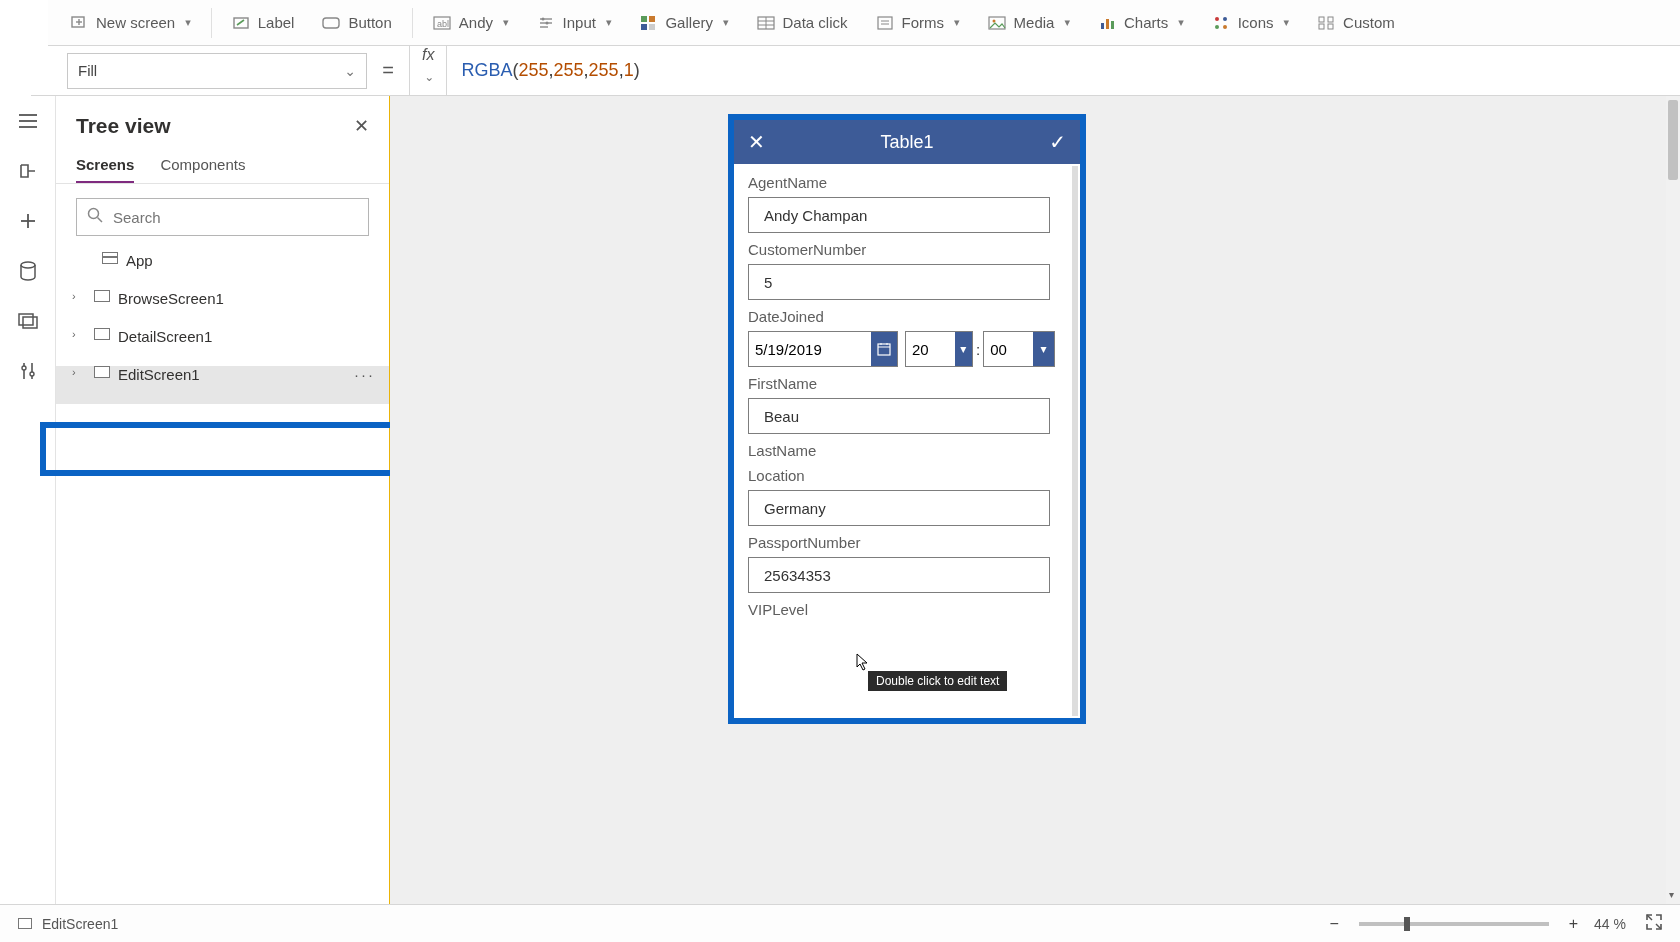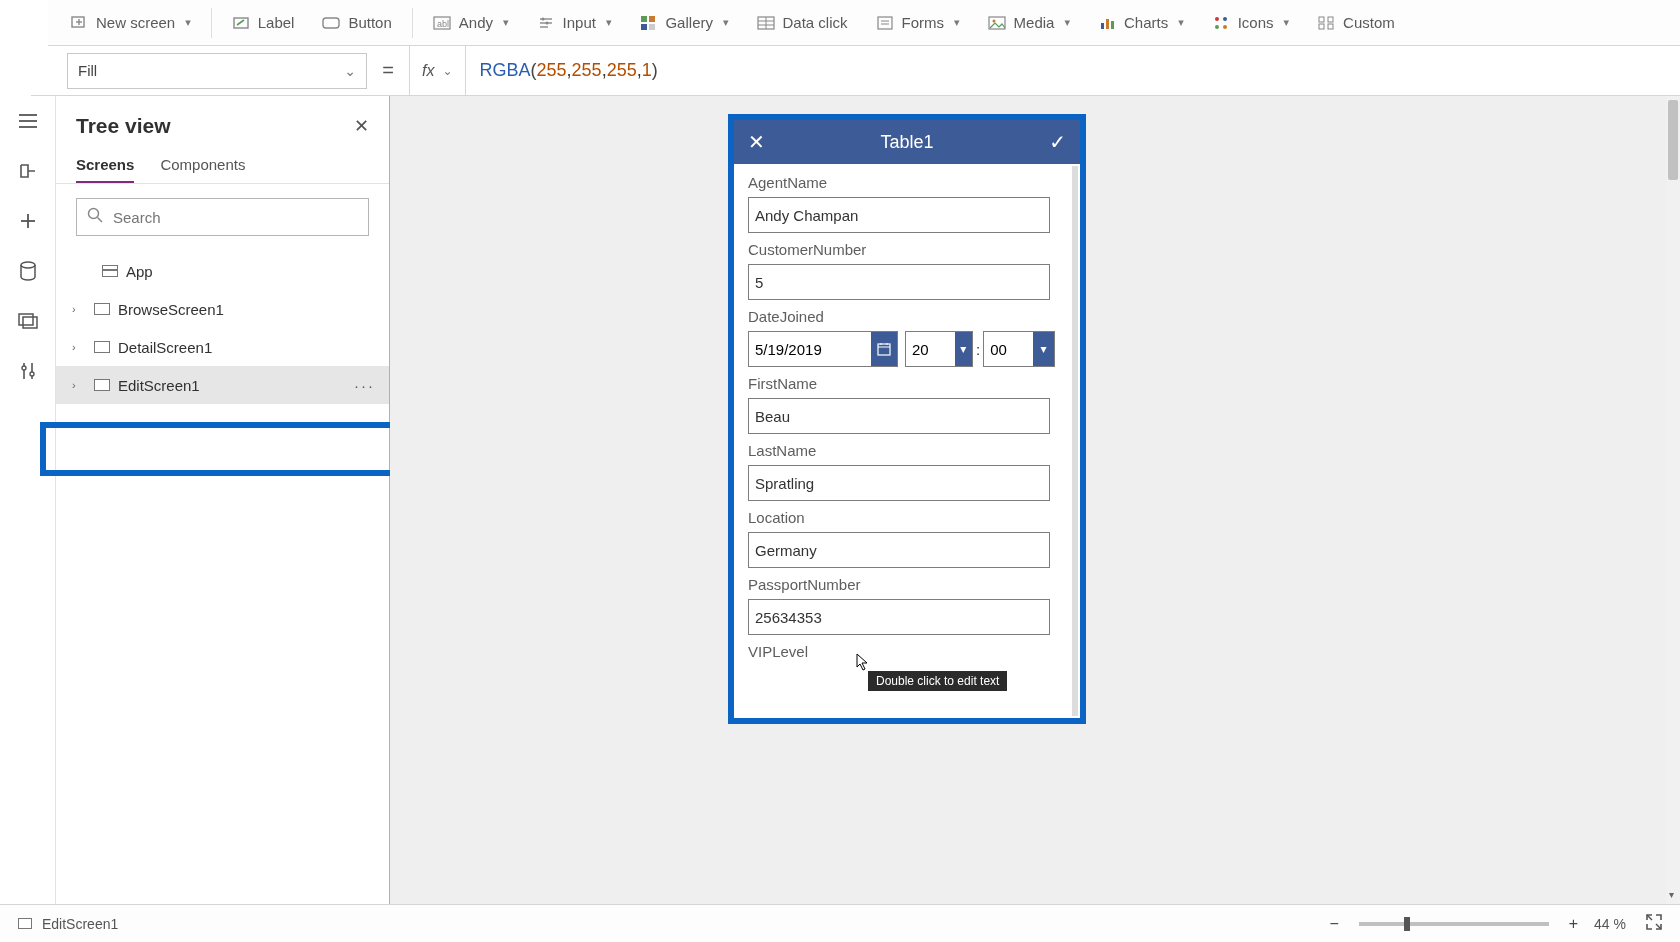--- a/index.html
+++ b/index.html
@@ -34,21 +34,21 @@
   }
   .prop-select {
     width: 300px; height: 36px; margin-left: 36px;
     border:1px solid #c8c8c8; display:flex; align-items:center; justify-content:space-between;
     padding:0 10px; font-size:15px; color:#444;
   }
   .prop-select .chev { font-size: 14px; }
   .eq { width: 42px; text-align:center; font-size:20px; color:#555; }
   .fx-box {
     display:flex; align-items:center; border-left:1px solid #d6d6d6;
-    height:100%; padding:0 12px; gap:6px;
+    height:100%; padding:0 12px; gap:6px;flex-direction:column;
   }
   .fx-box .fx { font-style: italic; font-size:16px; color:#555; }
   .fx-box .chev { font-size:12px; }
   .formula-input {
     flex:1; height:100%; border:none; border-left:1px solid #d6d6d6;
     font-size:18px; padding:0 14px; color:#333;
     display:flex; align-items:center;
   }
   .formula-input .fn { color:#2a5db0; }
   .formula-input .paren { color:#444; }
@@ -89,21 +89,21 @@
     color:#323130; font-weight:600; border-bottom:2px solid #7f2b7f;
   }
   .tree-search {
     margin:14px 20px 10px 20px; height:38px;
     border:1px solid #b5b5b5; display:flex; align-items:center; padding:0 10px; gap:10px;
     color:#777;
   }
   .tree-search input { border:none; outline:none; font-size:15px; flex:1; color:#333; }
   .tree-list { padding:6px 0; font-size:15px; color:#323130; }
   .tree-item {
-    height:38px; display:flex; align-items:center; gap:8px;
+    height:38px; display:flex; align-items:flex-start; gap:8px;
     padding:0 14px 0 24px; cursor:pointer;
   }
   .tree-item.indent { padding-left:16px; }
   .tree-item.sel { background:#e6e6e6; }
   .tree-item .caret { width:14px; color:#666; font-size:11px; }
   .screen-ico { width:16px; height:12px; border:1.5px solid #777; background:#fff; display:inline-block; }
   .app-ico { width:16px; height:12px; border:1.5px solid #777; position:relative; display:inline-block; }
   .app-ico::before { content:""; position:absolute; left:0; right:0; top:3px; height:1.5px; background:#777; }
   .ellips { margin-left:auto; color:#555; letter-spacing:2px; }
 
@@ -135,21 +135,21 @@
     position:relative; padding:10px 14px;
   }
   .dev-body .inner-scroll {
     position:absolute; right:2px; top:2px; bottom:2px; width:6px;
     background:#ddd;
   }
   .fld { margin-bottom:8px; }
   .fld label { font-size:15px; color:#5e5e5e; display:block; margin-bottom:6px; }
   .fld .txt {
     width:302px; height:36px; border:1.5px solid #7d7d7d; background:#fff;
-    font-size:15px; color:#333; padding:0 6px; display:flex; align-items:center;
+    font-size:15px; color:#333; padding:0 15px; display:flex; align-items:center;
   }
   .fld .last-label { color:#5e5e5e; }
 
   .date-row { display:flex; gap:7px; align-items:center; }
   .date-row .date-box {
     width:150px; height:36px; border:1.5px solid #7d7d7d; display:flex; align-items:center;
   }
   .date-row .date-box .dt-txt { flex:1; padding:0 6px; font-size:15px; }
   .date-row .date-box .cal-ic { width:26px; height:100%; background:#3d5b97; display:flex; align-items:center; justify-content:center; }
   .date-row .sel-box {
@@ -502,21 +502,20 @@
           <div class="cursor-arrow">
             <svg width="14" height="18" viewBox="0 0 14 18">
                 <path d="M1 1 L1 14 L4 11 L7 17 L9 16 L6 10 L11 10 Z" fill="#fff" stroke="#000" stroke-width="1"></path>
               </svg>
           </div>
           <div class="tooltip">Double click to edit text</div>
         </div>
 
         <div class="fld">
           <label class="last-label">LastName</label>
-          <div class="txt">Spratling</div>
         </div>
 
         <div class="fld">
           <label>Location</label>
           <div class="txt">Germany</div>
         </div>
 
         <div class="fld">
           <label>PassportNumber</label>
           <div class="txt">25634353</div>

